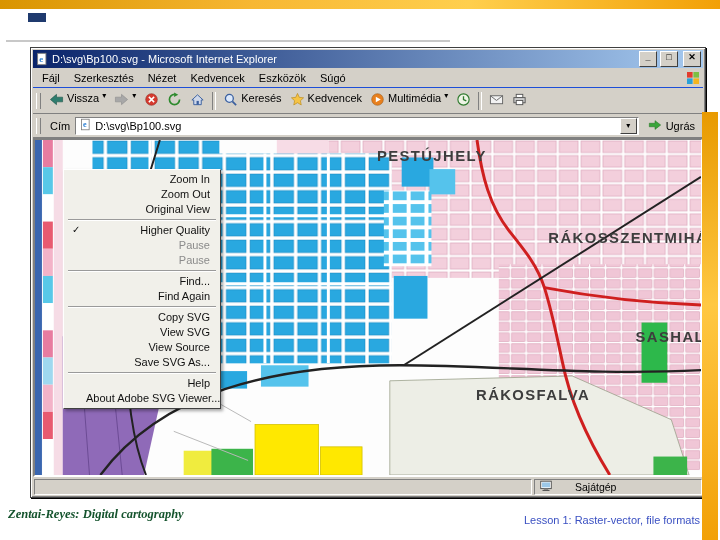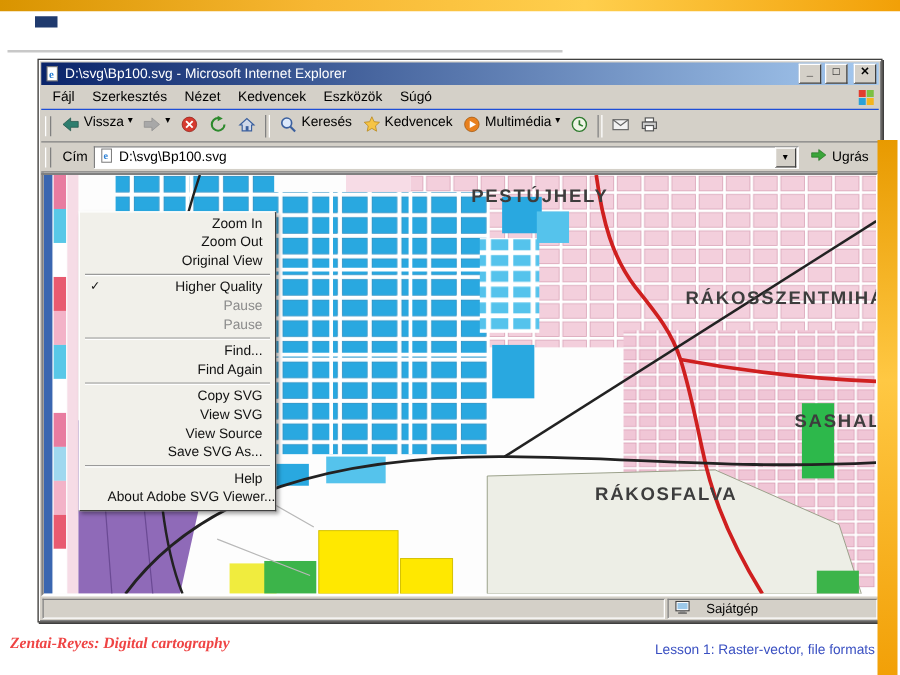--- a/index.html
+++ b/index.html
@@ -56,25 +56,25 @@
     border:1px solid;border-color:#fff #404040 #404040 #fff;box-shadow:2px 2px 3px rgba(0,0,0,.35);
     padding:2px;box-sizing:border-box;}
   .cmi{position:relative;padding:2px 8px 2px 20px;font-size:11px;line-height:11px;color:#111;white-space:nowrap;}
   .cmi.disabled{color:#8b8b8b;}
   .chk{position:absolute;left:6px;top:1px;font-size:10px;color:#111;}
   .cmsep{height:0;border-top:1px solid #9a9a9a;border-bottom:1px solid #fff;margin:2px 2px;}
 
   .statusbar{height:18px;display:flex;gap:2px;padding:2px 1px 0 1px;box-sizing:border-box;}
   .spanel{background:#d4d0c8;border:1px solid;border-color:#808080 #fff #fff #808080;height:14px;box-sizing:content-box;}
   .spanel.grow{flex:1;}
-  .spanel.zone{width:158px;display:flex;align-items:center;gap:12px;padding:0 4px;font-size:10.5px;}
+  .spanel.zone{width:158px;display:flex;align-items:center;gap:22px;padding:0 4px;font-size:10.5px;}
 
   
   .footer-left{position:absolute;left:8px;top:507px;font-family:"Liberation Serif",serif;
-    font-style:italic;font-weight:bold;font-size:12.5px;line-height:15px;color:#ef4444;}
+    font-style:italic;font-weight:bold;font-size:12.5px;line-height:15px;color:#14532d;}
   .footer-right{position:absolute;right:20px;top:514px;font-size:11px;color:#3a50c2;z-index:5;}
 </style>
 </head>
 <body>
 
 <div class="slide">
   <div class="top-bar"></div>
   <div class="navy-chip"></div>
   <div class="gray-line"></div>
 

